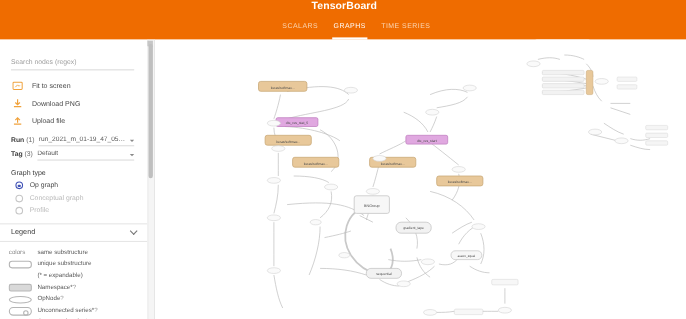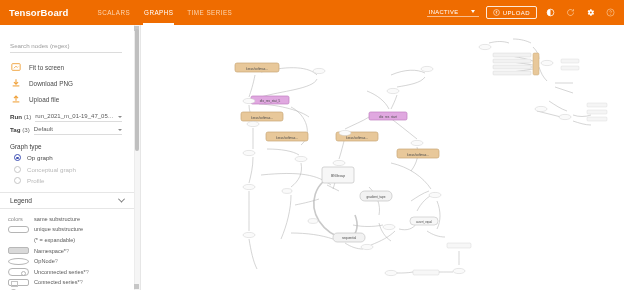--- a/index.html
+++ b/index.html
@@ -6,26 +6,27 @@
   html, body {
     width: 624px; height: 290px;
     overflow: hidden;
     font-family: "Liberation Sans", sans-serif;
     background: #fff;
   }
   #app { position: relative; width: 624px; height: 290px; display: flex; flex-direction: column; }
 
   
   .header {
-    height: 25px; min-height: 25px;
+    height: 36px; min-height: 25px;
     background: #ef6c00;
     display: flex; align-items: center;
     padding: 0 7px 0 9px;
     color: #fff;
     position: relative;
+    flex-direction: column;
   }
   .brand { font-size: 9.5px; font-weight: bold; letter-spacing: .1px; color: #fff; white-space: nowrap; }
   .nav { display: flex; align-items: center; margin-left: 22px; height: 25px; }
   .nav-tab {
     font-size: 6.3px; letter-spacing: .45px; color: #fbd7b4;
     padding: 0 7px; height: 25px; line-height: 25px;
     position: relative; white-space: nowrap; cursor: pointer;
   }
   .nav-tab.active { color: #fff; }
   .nav-tab.active::after {

